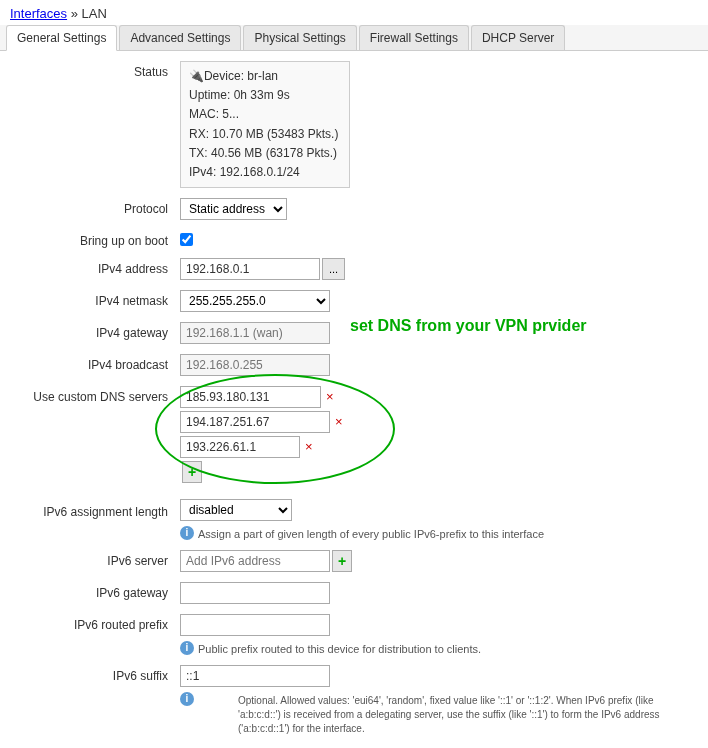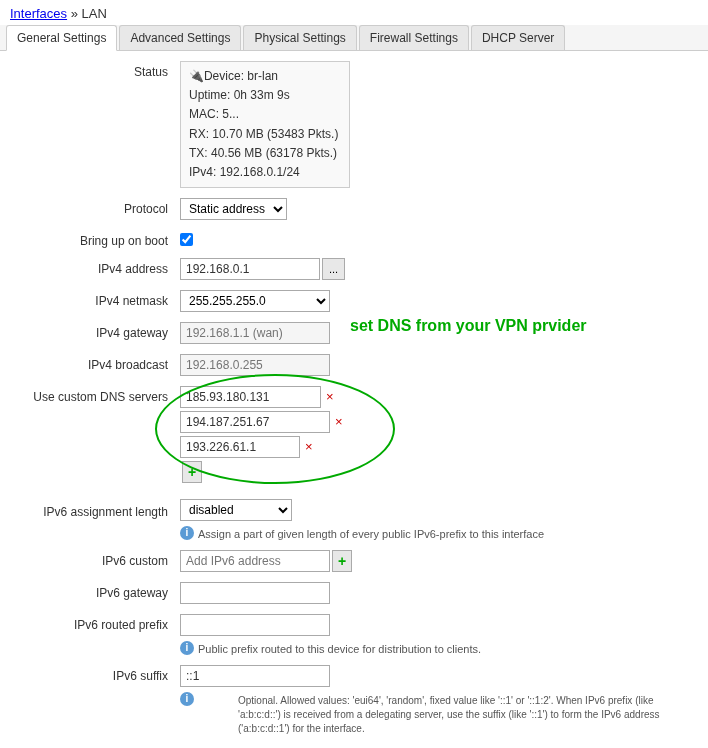--- a/index.html
+++ b/index.html
@@ -292,21 +292,21 @@
     </div>
     <div style="padding-left:160px; margin-top:3px;">
       <div class="help-row">
         <span class="help-icon">i</span>
         <span class="help-text">Assign a part of given length of every public IPv6-prefix to this interface</span>
       </div>
     </div>
   </div>
 
   <div class="form-row" style="margin-top:6px;">
-    <div class="form-label">IPv6 custom</div>
+    <div class="form-label">IPv6 server</div>
     <div class="form-field">
       <input type="text" style="width: 150px;" placeholder="Add IPv6 address">
       <button class="btn-plus">+</button>
     </div>
   </div>
 
   <div class="form-row">
     <div class="form-label">IPv6 gateway</div>
     <div class="form-field">
       <input type="text" style="width: 150px;">

